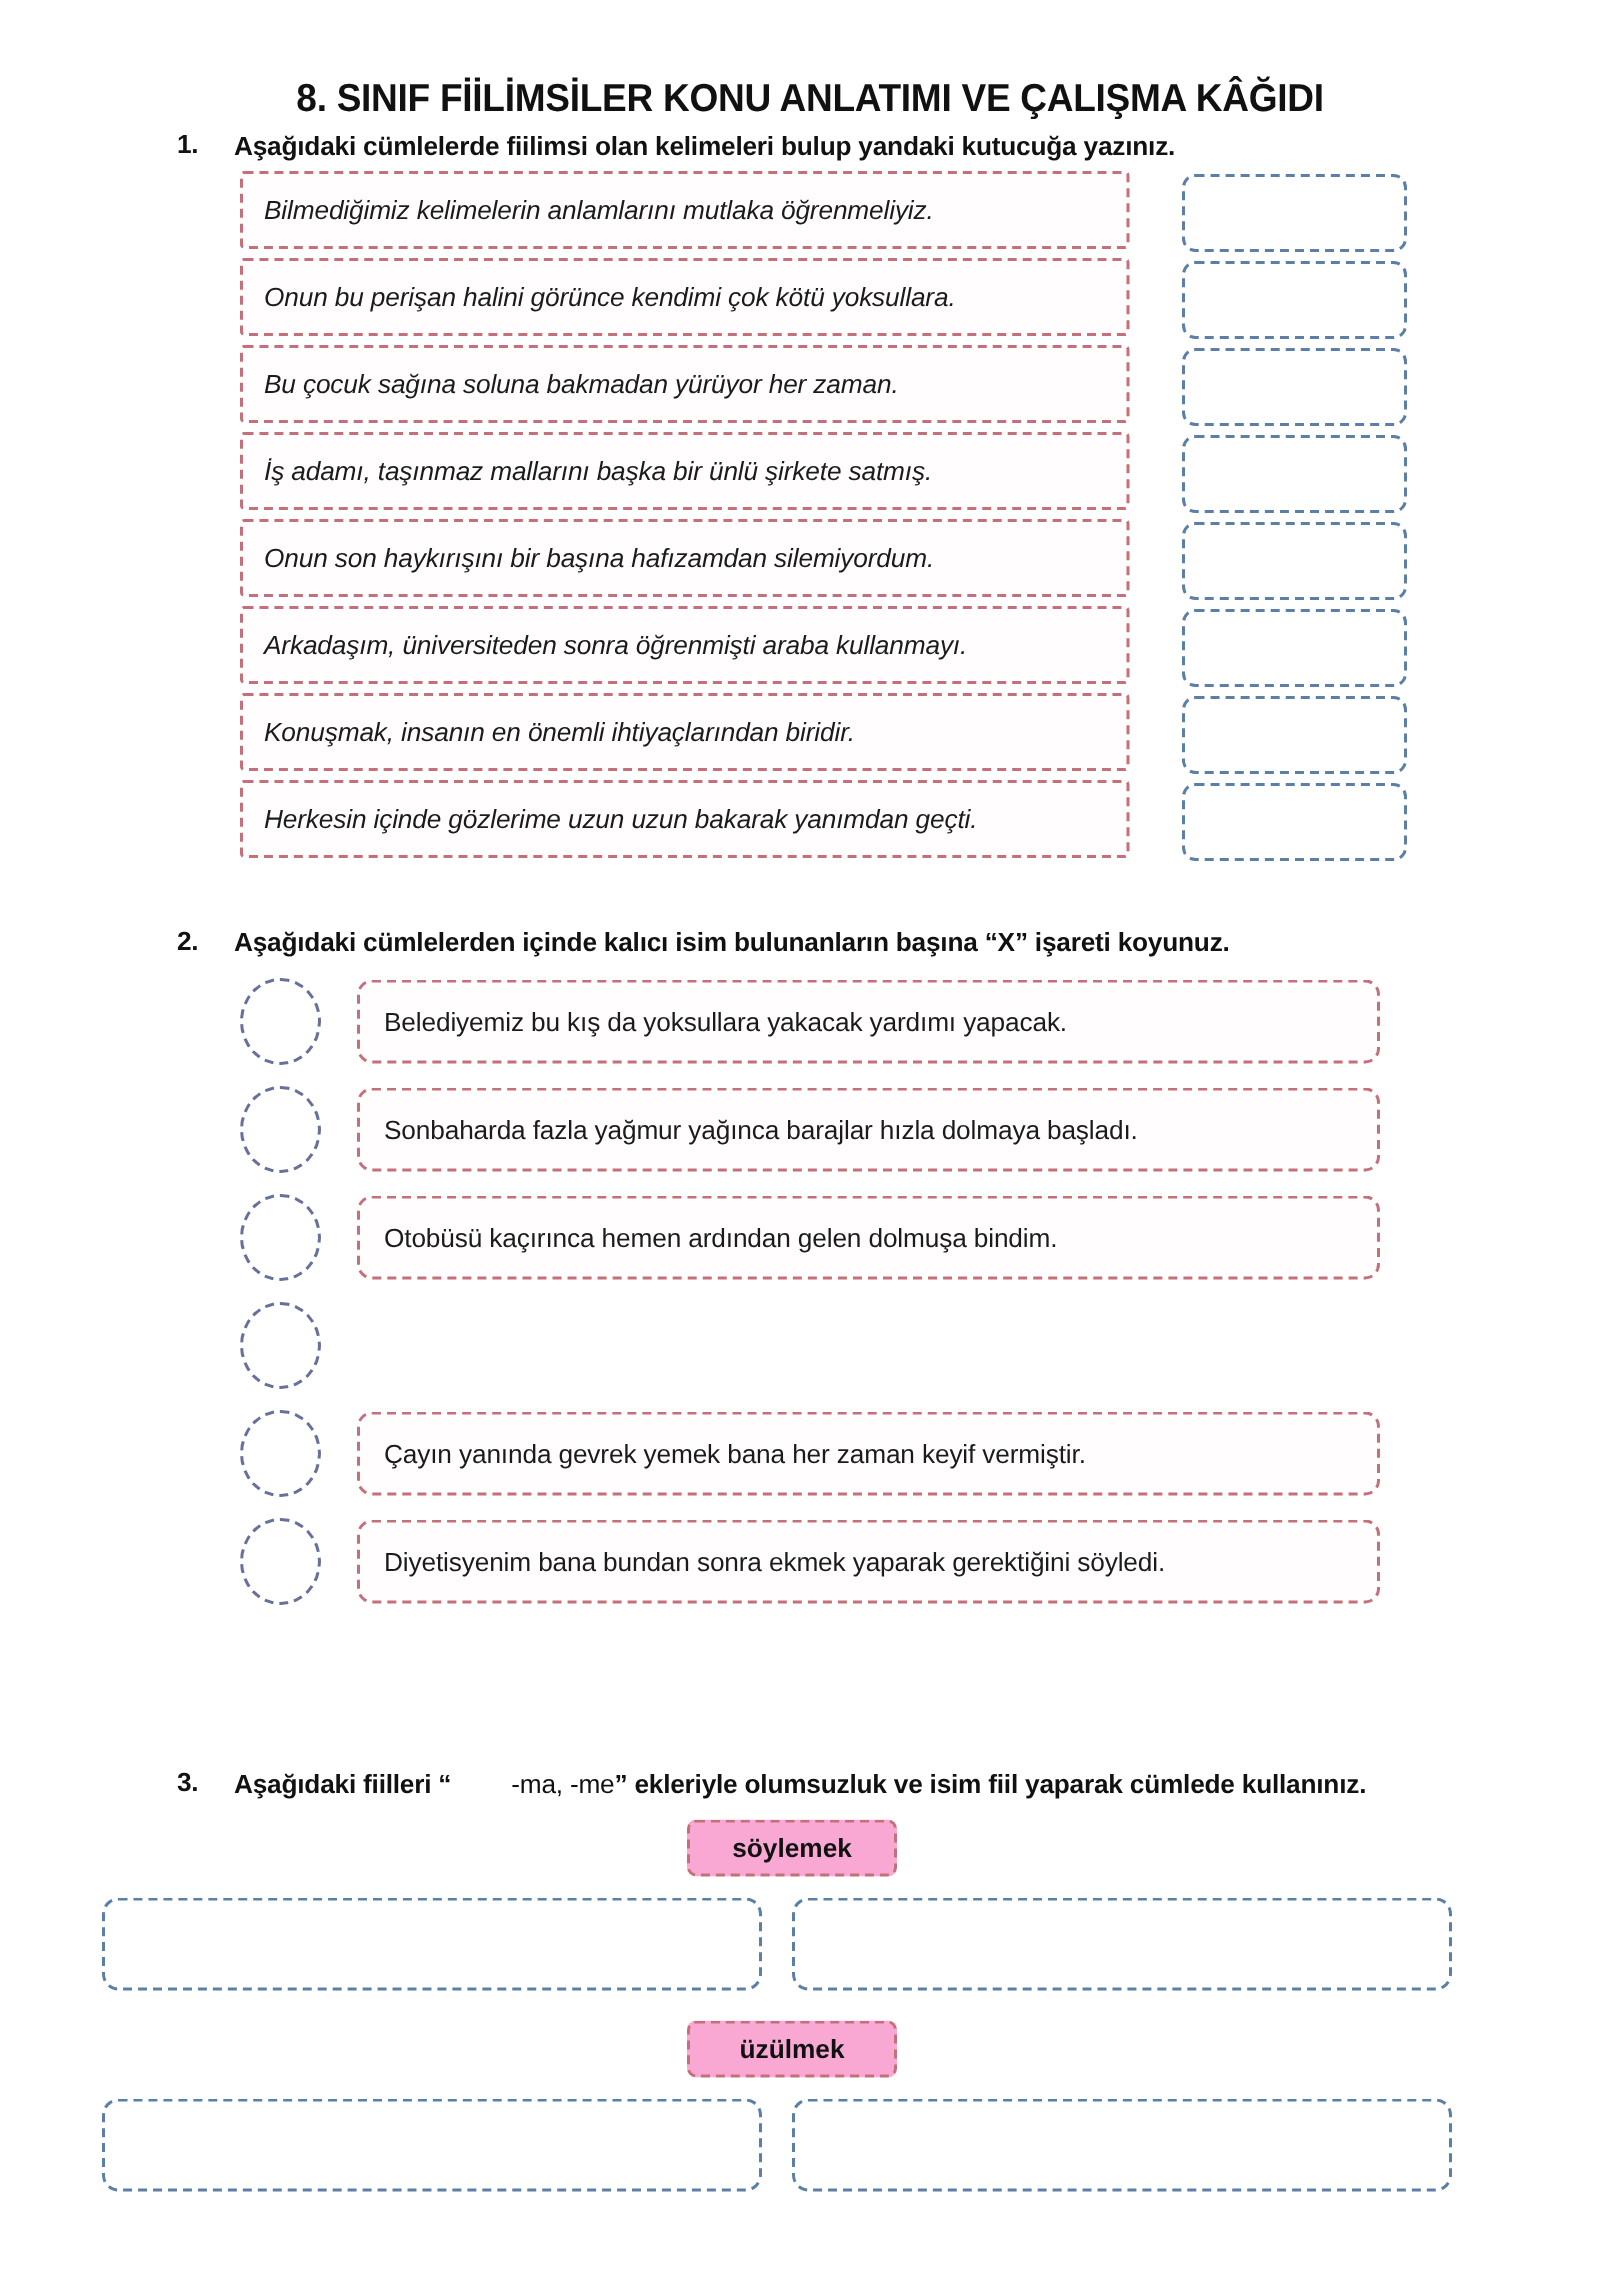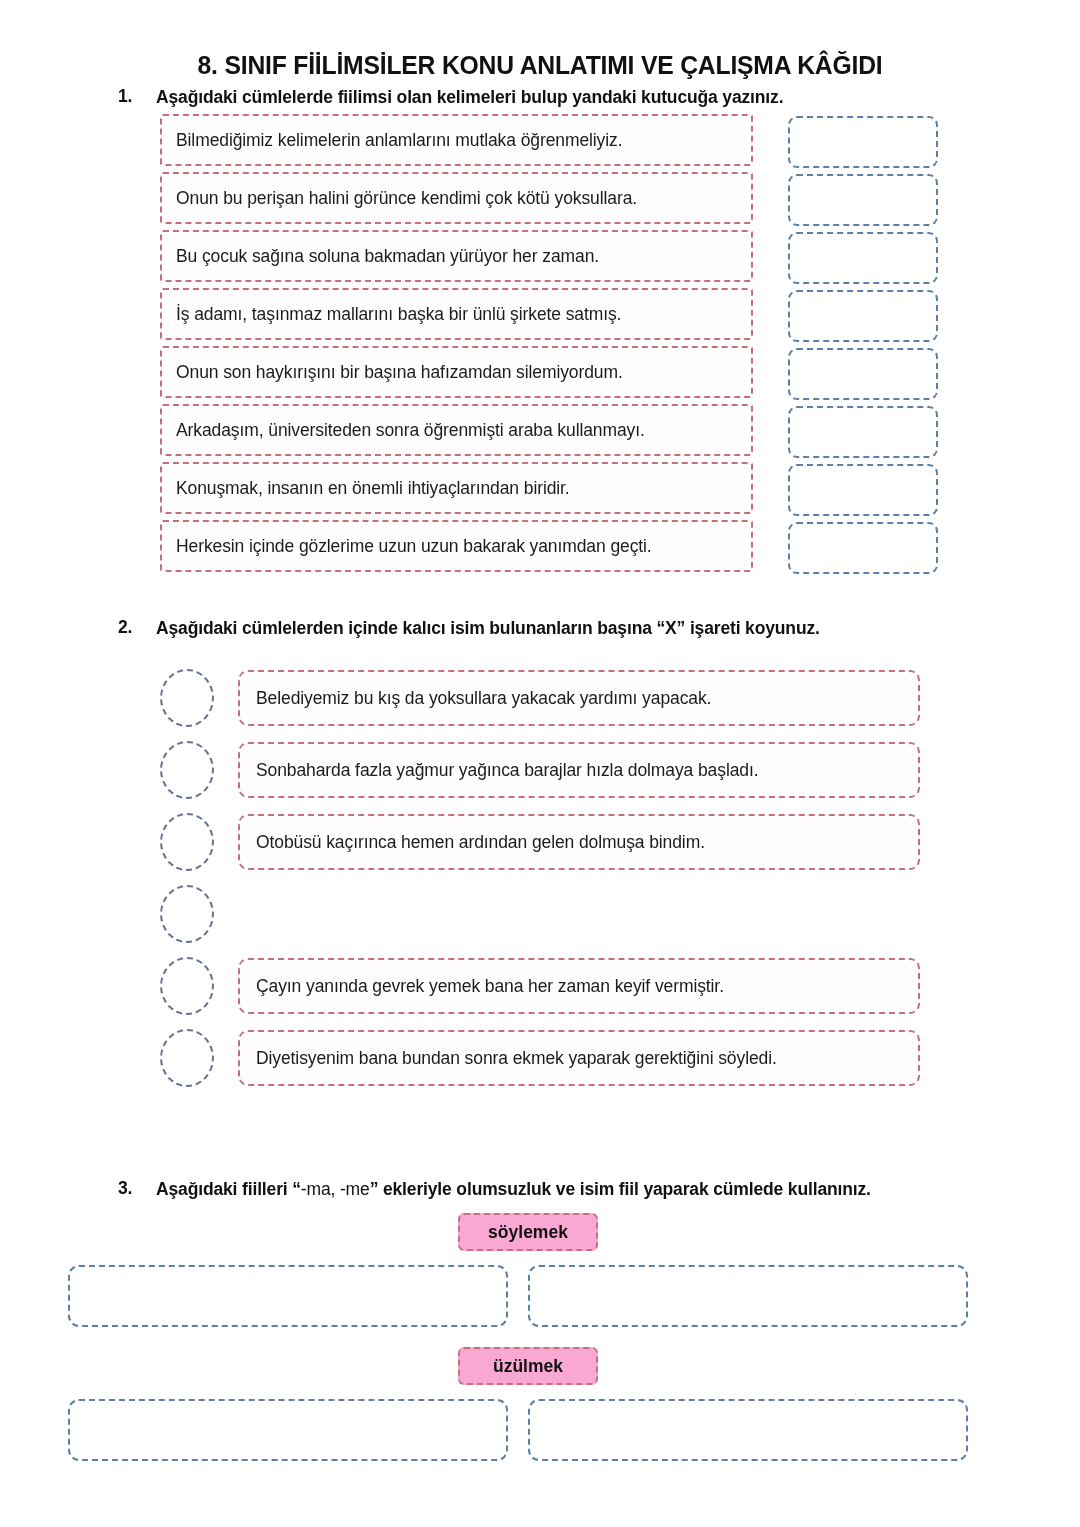--- a/index.html
+++ b/index.html
@@ -51,20 +51,21 @@
     flex: 0 0 38px;
     text-align: left;
     font-weight: bold;
   }
   .q-text {
     flex: 1 1 auto;
     line-height: 1.35;
   }
   .q-text .light {
     font-weight: normal;
+    margin-left: 40px;
   }
 
   #q1-head { top: 86px;   left: 118px; width: 900px; }
   #q2-head { top: 617px;  left: 118px; width: 900px; }
   #q3-head { top: 1178px; left: 118px; width: 850px; }
 
   
   .s1-sentences {
     position: absolute;
     top: 114px;
@@ -81,20 +82,21 @@
     top: 0;
     width: 593px;
     height: 52px;
     box-sizing: border-box;
     border: 2px dashed #c4707a;
     border-radius: 3px;
     display: flex;
     align-items: center;
     padding-left: 14px;
     background: #fffdfd;
+    font-style: italic;
   }
   .s1-box span {
     font-size: 17.5px;
     color: #1b1b1b;
     letter-spacing: -0.1px;
   }
 
   .s1-answers {
     position: absolute;
     top: 116px;
@@ -113,21 +115,21 @@
     height: 52px;
     box-sizing: border-box;
     border: 2px dashed #5b7fa6;
     border-radius: 9px;
     background: #ffffff;
   }
 
   
   .s2-list {
     position: absolute;
-    top: 666px;
+    top: 649px;
     left: 160px;
     width: 760px;
   }
   .s2-row {
     height: 72px;
     position: relative;
   }
   .s2-circle {
     position: absolute;
     left: 0;

